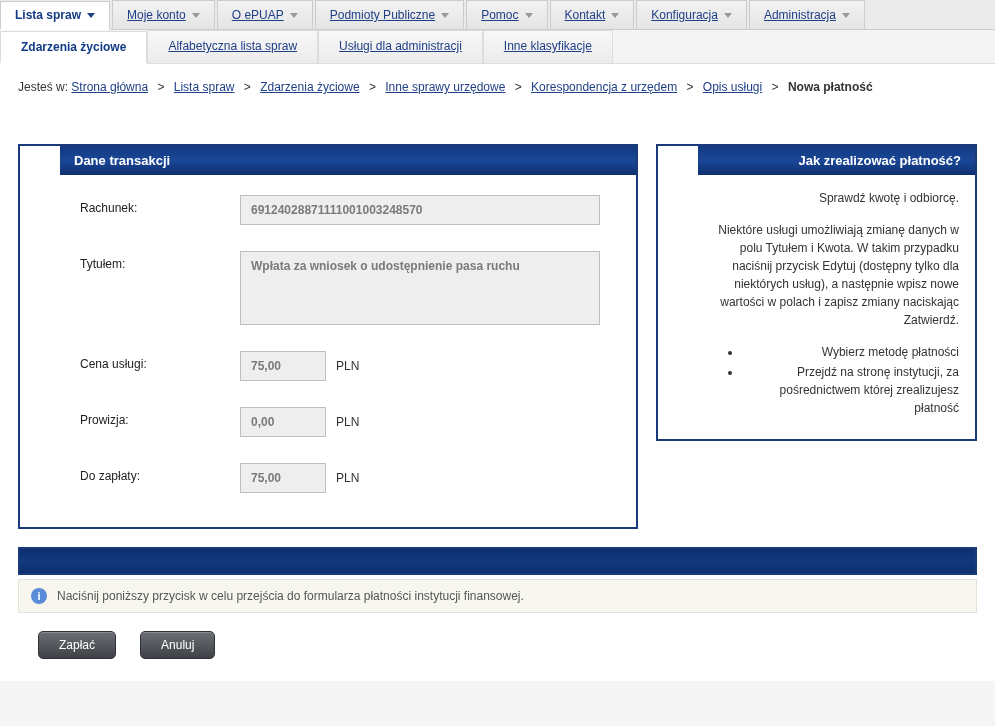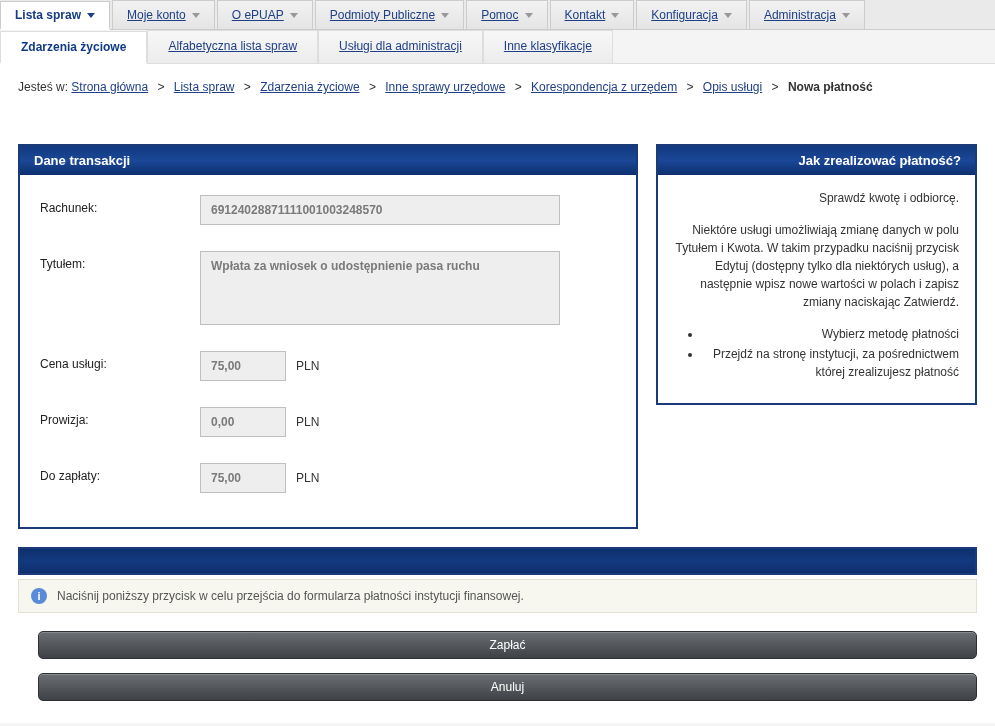--- a/index.html
+++ b/index.html
@@ -65,21 +65,21 @@
     top: 1px;
   }
   
   .breadcrumb { padding: 16px 18px 10px 18px; color: #333; }
   .breadcrumb a { color: #1f3f86; text-decoration: underline; cursor: pointer;}
   .breadcrumb .sep { margin: 0 6px; color: #333; }
   .breadcrumb .current { font-weight: bold; }
   .bc-indent { padding-left: 56px; display: block; }
   
   .content-wrap { padding: 40px 18px 18px 18px; display: flex; gap: 18px; align-items: flex-start;}
-  .panel { border: 2px solid #1b3a7a; background: #fff; flex: 1; }
+  .panel { border: 2px solid #1b3a7a; background: #fff; flex: 1; padding-left: 40px; }
   .panel.left { flex: 0 0 620px; }
   .panel.right { flex: 1; text-align: right; }
   .panel-hd {
     background: linear-gradient(#13397f, #1a4797, #0d2f6e);
     color: #fff;
     font-weight: bold;
     padding: 7px 14px;
     font-size: 13px;
   }
   .panel-body { padding: 20px 20px 30px 20px; }
@@ -137,21 +137,21 @@
   }
   .info-icon {
     width: 16px; height: 16px; border-radius: 50%;
     background: #5a8bd8;
     color: #fff;
     font-size: 11px;
     font-weight: bold;
     display: flex; align-items: center; justify-content: center;
     flex: 0 0 16px;
   }
-  .btn-row { display: flex; gap: 14px; padding-left: 20px; flex-direction: column;}
+  .btn-row { display: flex; gap: 24px; padding-left: 20px;}
   .btn {
     background: linear-gradient(#6b6f74,#3e4246);
     color: #fff;
     border: 1px solid #2d3034;
     border-radius: 5px;
     padding: 6px 20px;
     font-family: inherit;
     font-size: 12px;
     cursor: pointer;
     box-shadow: inset 0 1px 0 rgba(255,255,255,0.2);

